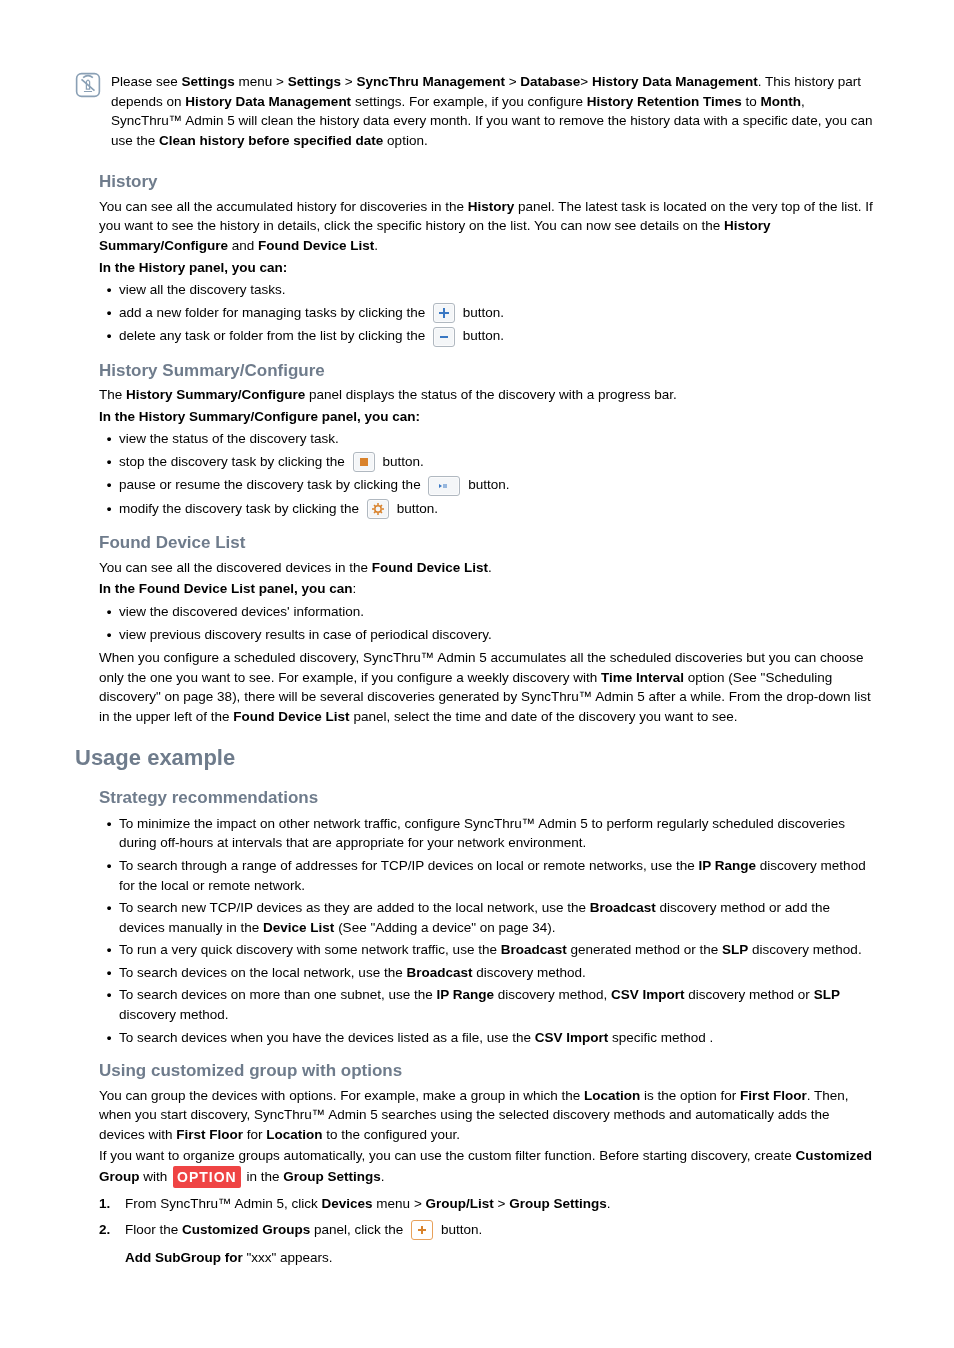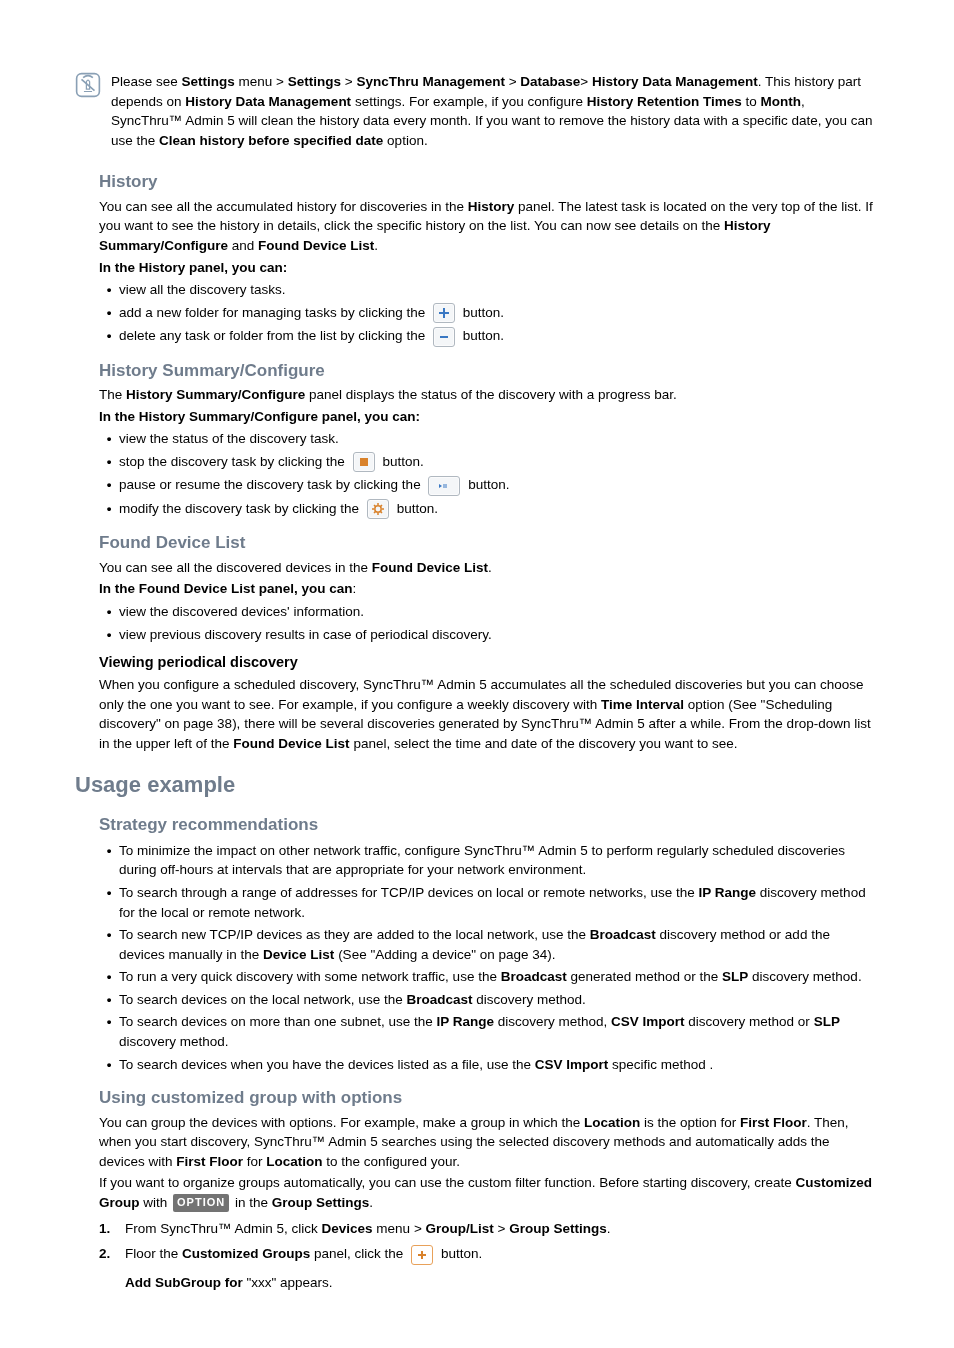--- a/index.html
+++ b/index.html
@@ -33,22 +33,22 @@
   .icon-btn {
     display: inline-flex; justify-content: center; align-items: center;
     width: 22px; height: 20px; border: 1px solid #b0b8c0; background: #f4f6f8;
     border-radius: 3px; vertical-align: middle; margin: 0 4px;
     box-shadow: inset 0 0 0 1px rgba(255,255,255,0.6);
   }
   .icon-btn svg { width: 12px; height: 12px; }
   .icon-btn.wide { width: 32px; }
   .icon-btn.orange { border-color: #e8a15a; background: #fff; }
   .chip-option {
-    display: inline-block; padding: 1px 4px; background: #737373; color: #fff;
-    font-size: 11px; font-weight: bold; letter-spacing: 1px; border-radius: 2px;
+    display: inline-block; padding: 1px 4px; background: #ef4444; color: #fff;
+    font-size: 14px; font-weight: bold; letter-spacing: 1px; border-radius: 2px;
     vertical-align: middle; margin: 0 2px;
   }
   .indent { margin-left: 24px; }
 </style>
 </head>
 <body>
 
 <div class="note-row">
   <div class="note-icon">
     <svg viewBox="0 0 32 32">
@@ -162,21 +162,20 @@
   <li>
         <span class="bullet">•</span>
         <span class="li-body">view the discovered devices' information.</span>
       </li>
   <li>
         <span class="bullet">•</span>
         <span class="li-body">view previous discovery results in case of periodical discovery.</span>
       </li>
 </ul>
 
-<h3>Viewing periodical discovery</h3>
 <p>
   <span>When you configure a scheduled discovery, SyncThru™ Admin 5 accumulates all the scheduled discoveries but you can choose only the one you want to see. For example, if you configure a weekly discovery with </span><b>Time Interval</b><span> option (See "Scheduling discovery" on page 38), there will be several discoveries generated by SyncThru™ Admin 5 after a while. From the drop-down list in the upper left of the </span><b>Found Device List</b><span> panel, select the time and date of the discovery you want to see.</span>
 </p>
 </div>
 
 <h1 class="usage">Usage example</h1>
 
 <div class="indent">
 <h2>Strategy recommendations</h2>
 <ul>

